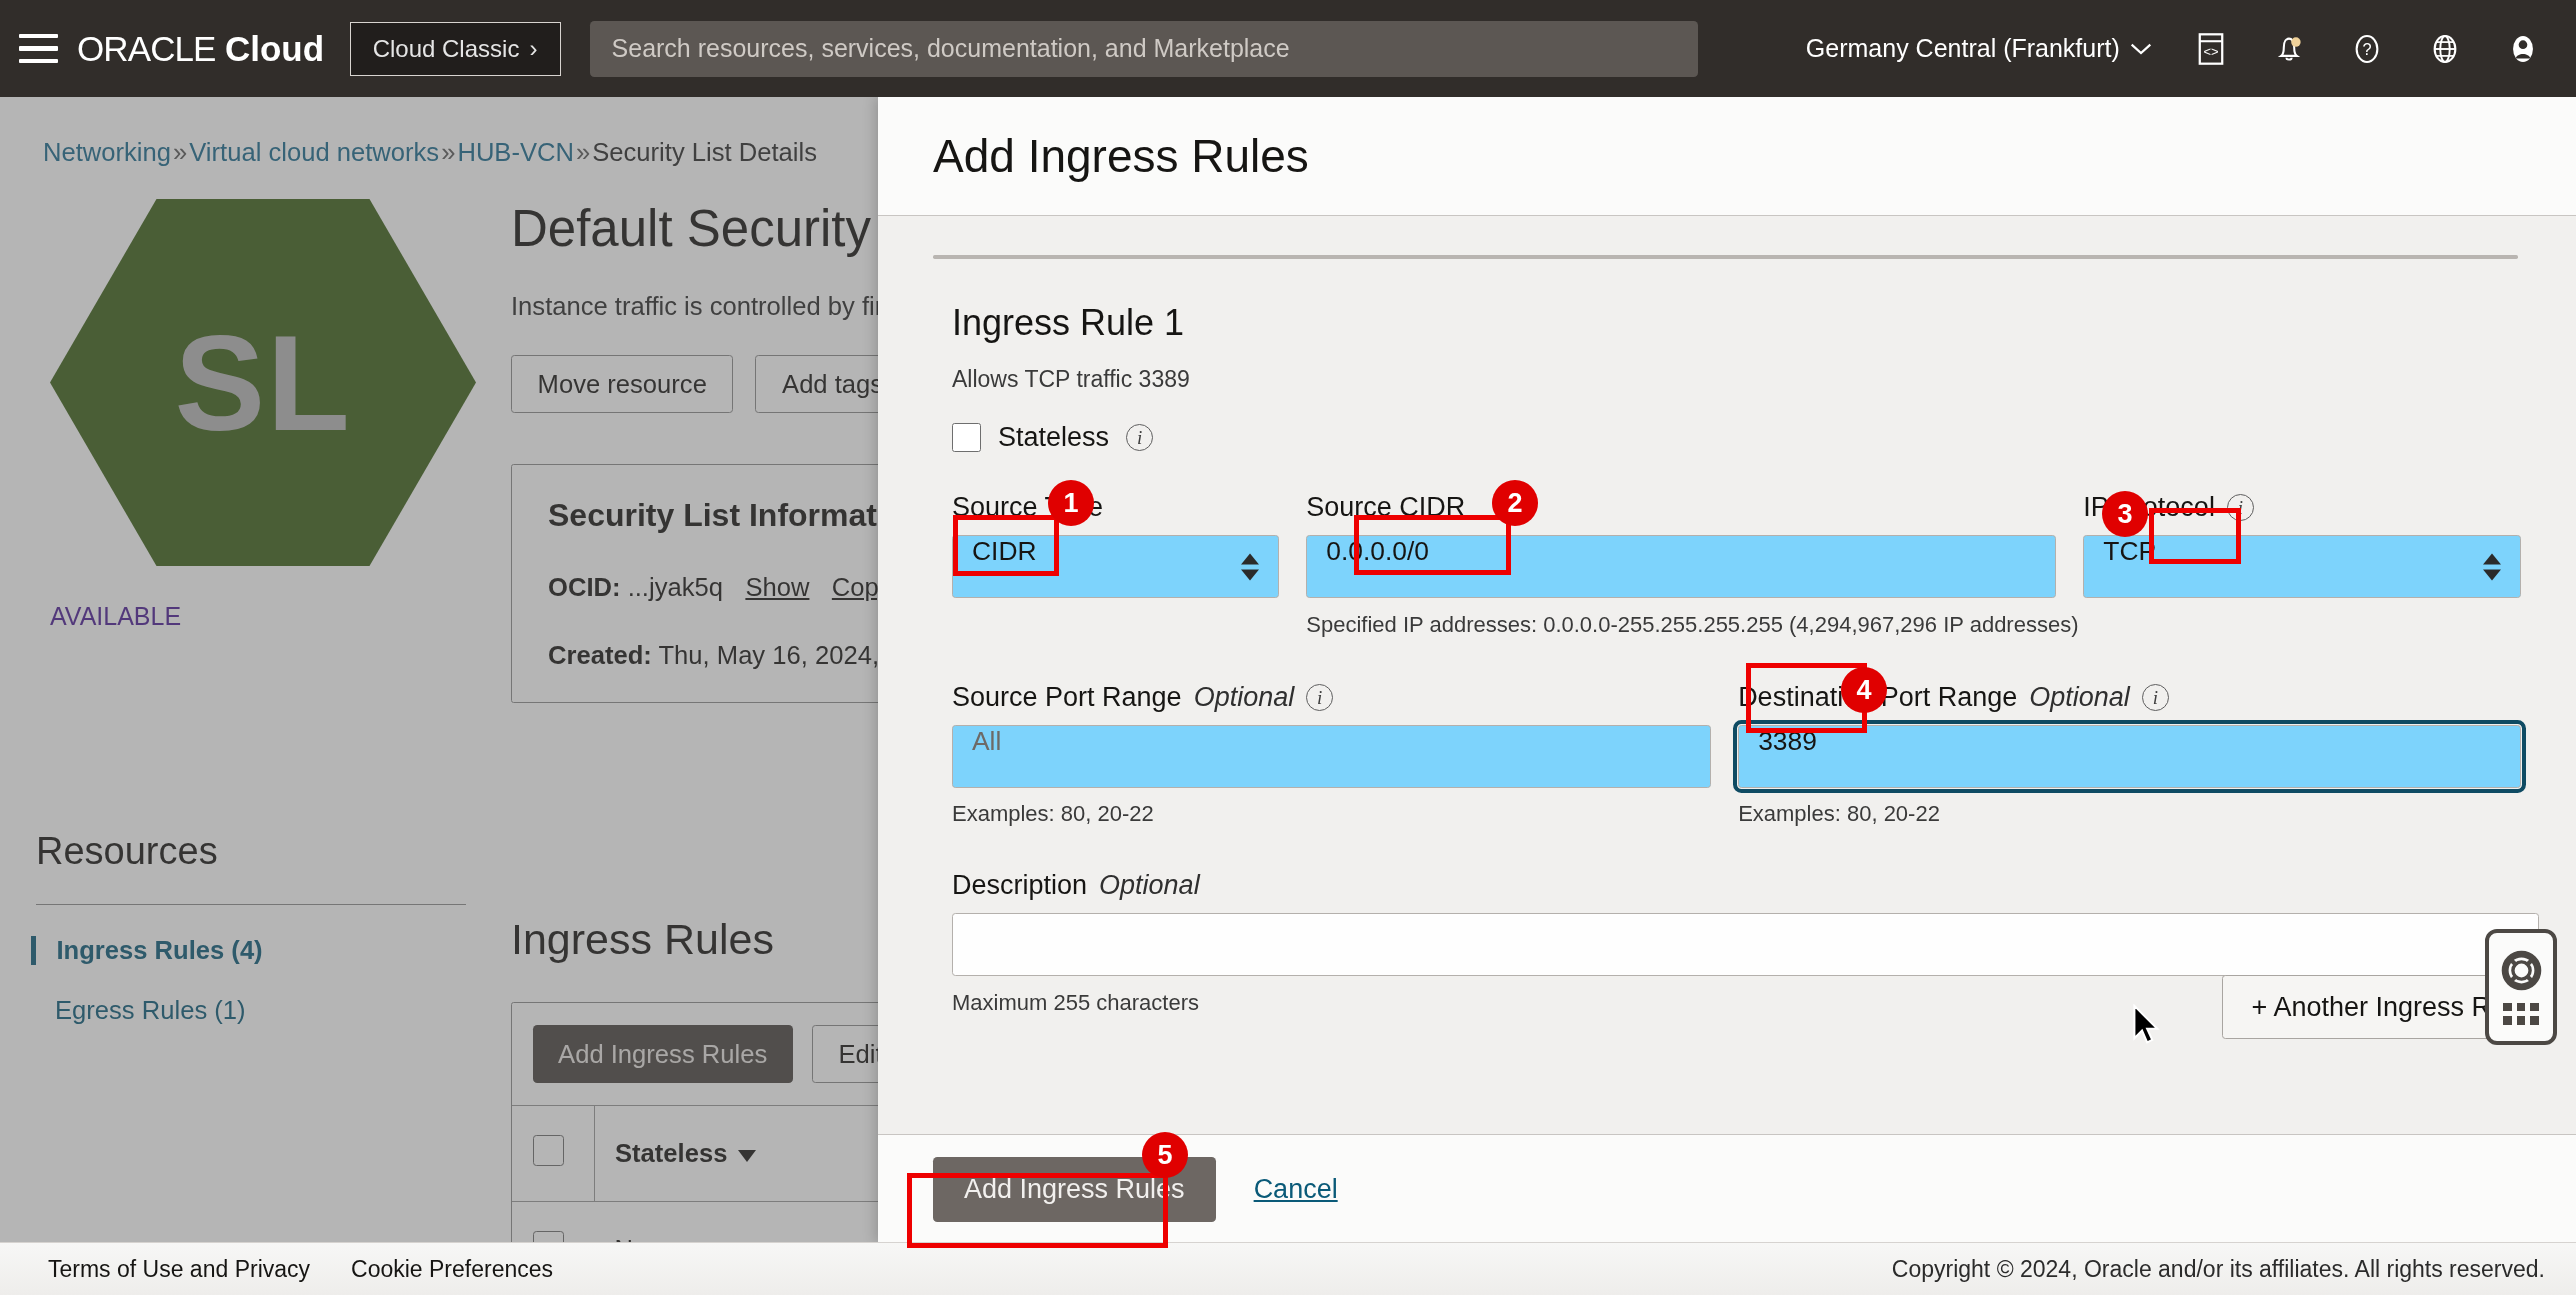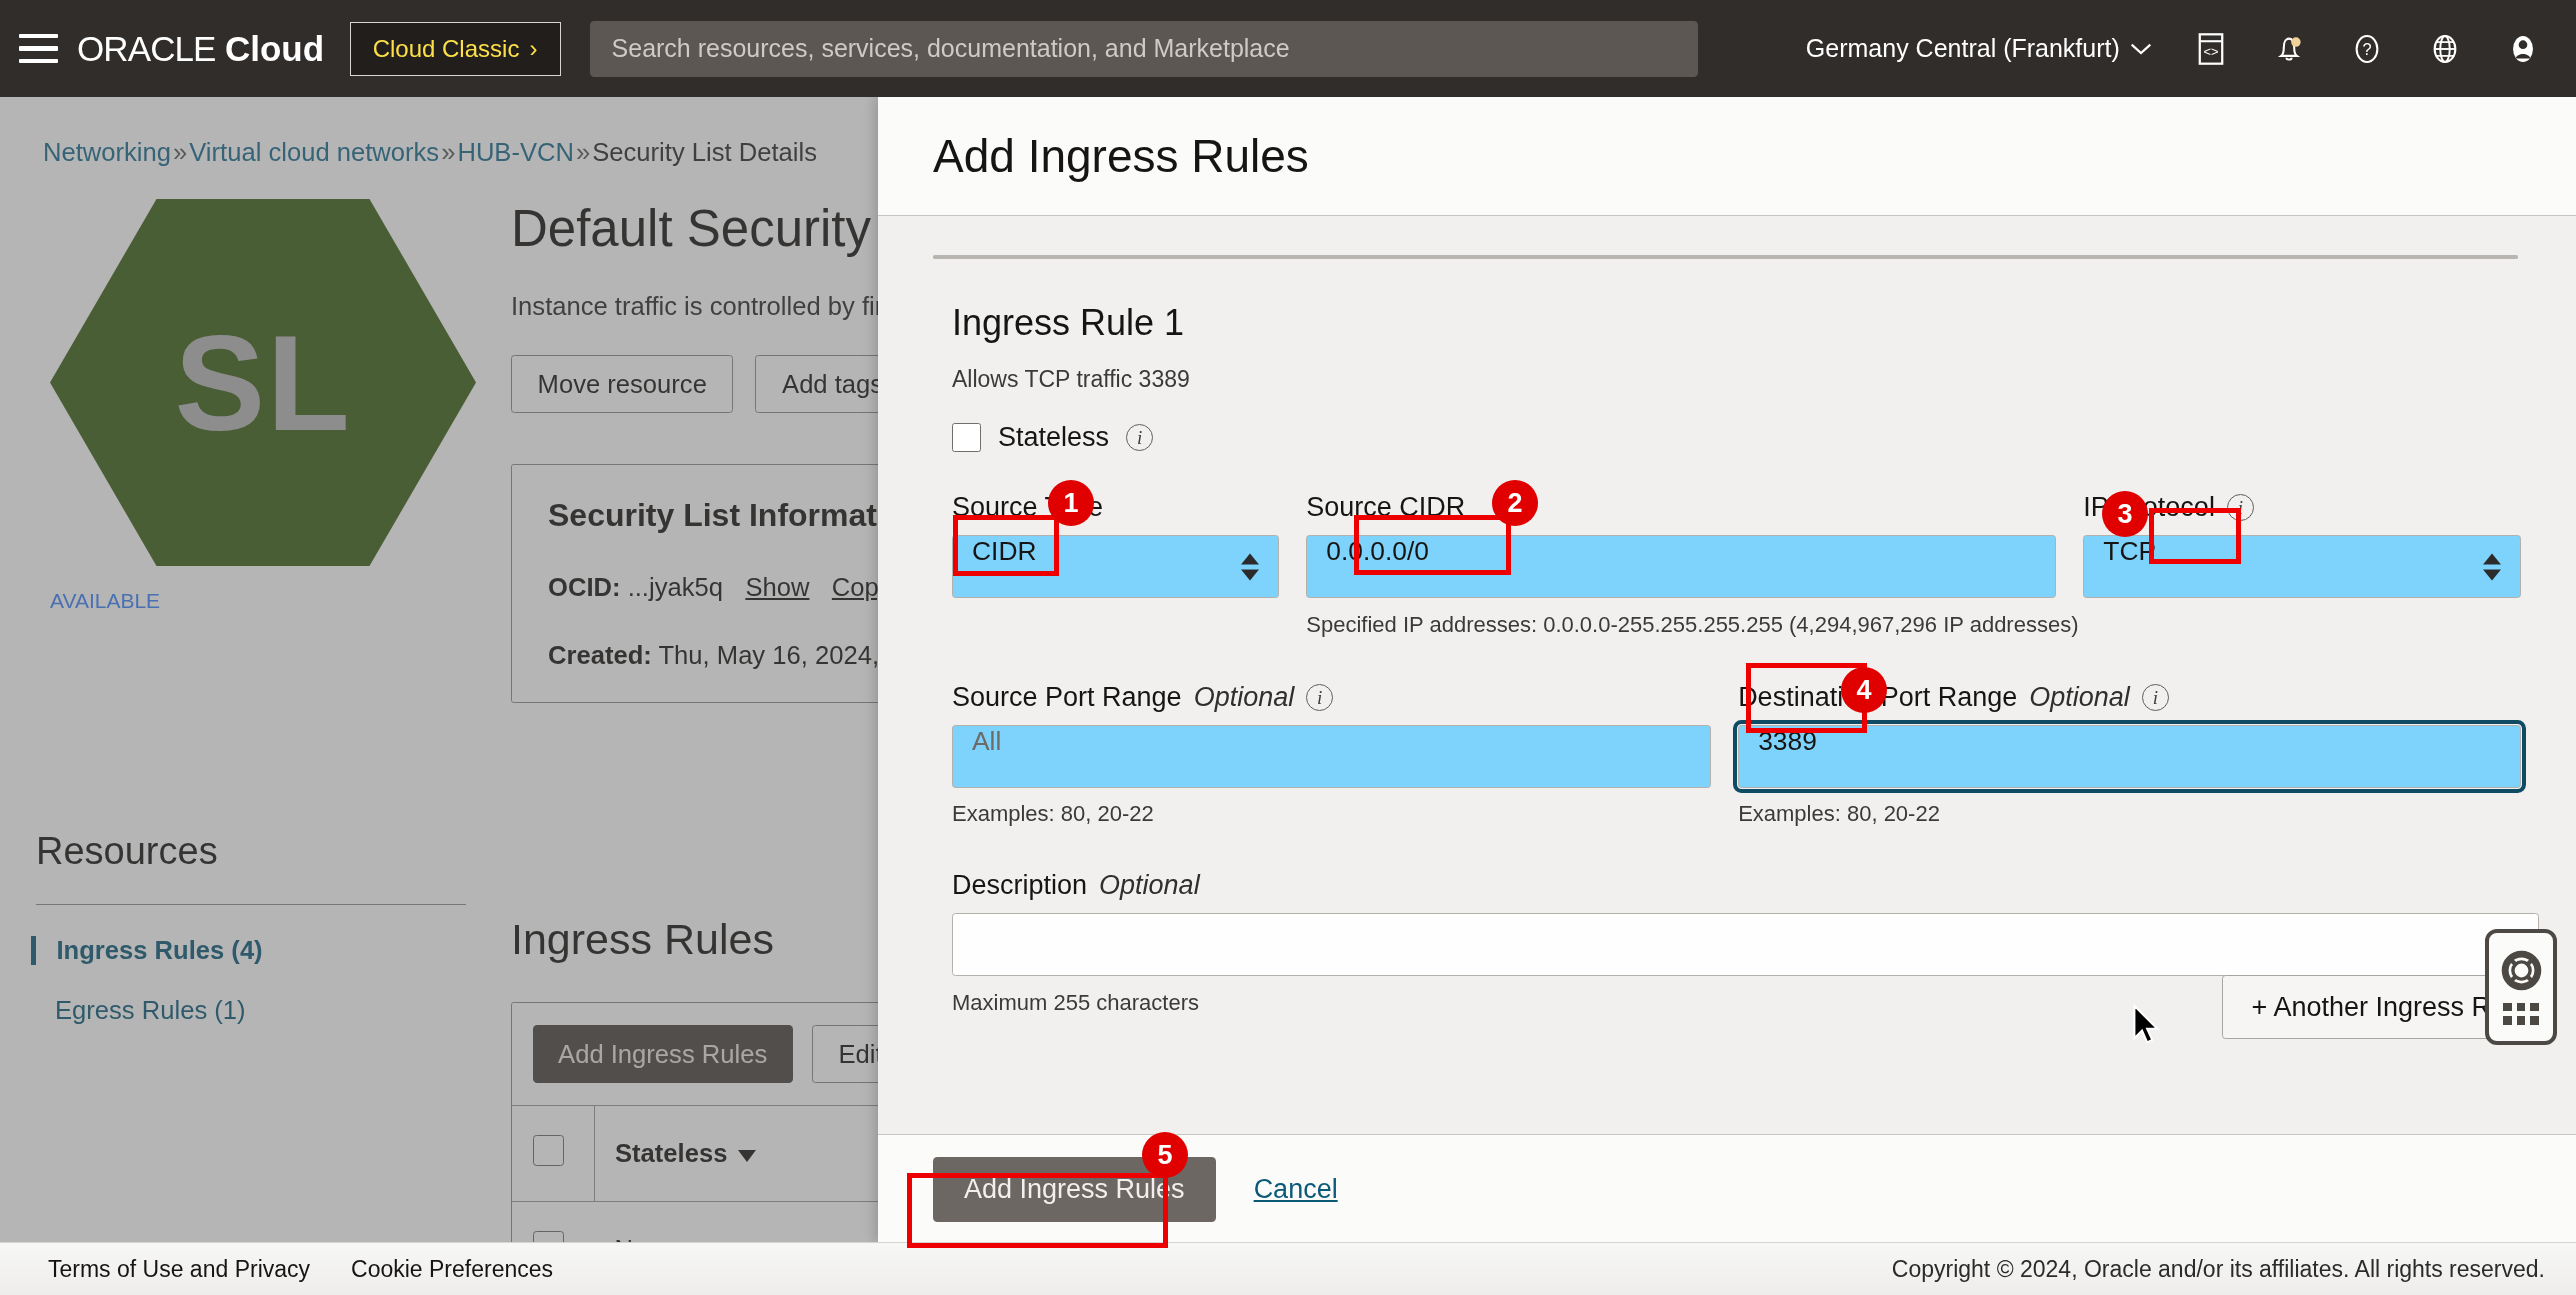--- a/index.html
+++ b/index.html
@@ -30,21 +30,21 @@
   .hamburger span { display:block; height: 4.3px; background: #ffffff; border-radius: 0.9px;}
   .oracle-logo {
     color: #ffffff; font-size: 35px; letter-spacing: 0px;
     display: flex; align-items: baseline; gap: 9.4px; white-space: nowrap;
   }
   .oracle-word { font-weight: 400; letter-spacing: -0.9px; }
   .cloud-word { font-weight: 700; }
   .cloud-classic {
     margin-left: 25.6px;
     border: 1.7px solid #d8d4d0;
-    color: #fde047; font-size: 24px;
+    color: #e5e5e5; font-size: 24px;
     padding: 12px 22px;
     display: flex; align-items: center; gap: 10.2px;
     background: #211e1c;
     white-space: nowrap; cursor: pointer;
   }
   .search-box {
     margin-left: 29px;
     width: 1108px; height: 56px;
     background: #5c5753;
     border-radius: 4.3px;
@@ -89,21 +89,21 @@
     position: absolute; left: 50px; top: 102px;
     width: 426px; text-align: left;
   }
   .hex {
     width: 426px; height: 367px;
     background: #3c6118;
     clip-path: polygon(25% 0%, 75% 0%, 100% 50%, 75% 100%, 25% 100%, 0% 50%);
     display: flex; align-items: center; justify-content: center;
     color: #b7b7b7; font-size: 136px; font-weight: 700; letter-spacing: 1.7px;
   }
-  .avail-label { margin-top: 23px; font-size: 21px; color: #3b82f6; }
+  .avail-label { margin-top: 36px; font-size: 25px; color: #4c1d95; }
 
   .resources-block { position: absolute; left: 36px; top: 733px; width: 443px;}
   .resources-title { font-size: 38px; color: #161513; font-weight: 400;}
   .resources-rule { margin-top: 31px; border-top: 1.7px solid #8d8d8d; width: 430px;}
   .res-item { font-size: 25.6px; color: #0a5a78; margin-top: 31px; padding-left: 19px; cursor:pointer;}
   .res-item.active { font-weight: 700; border-left: 5.1px solid #0a5a78; margin-left:-5.1px; padding-left: 20.5px;}
 
   .detail-col { position: absolute; left: 511px; top: 102px; width: 1193px;}
   .page-title { font-size: 51px; color: #161513; font-weight: 400; white-space: nowrap;}
   .page-sub { margin-top: 34px; font-size: 25.6px; color: #2b2b2b; white-space: nowrap;}

